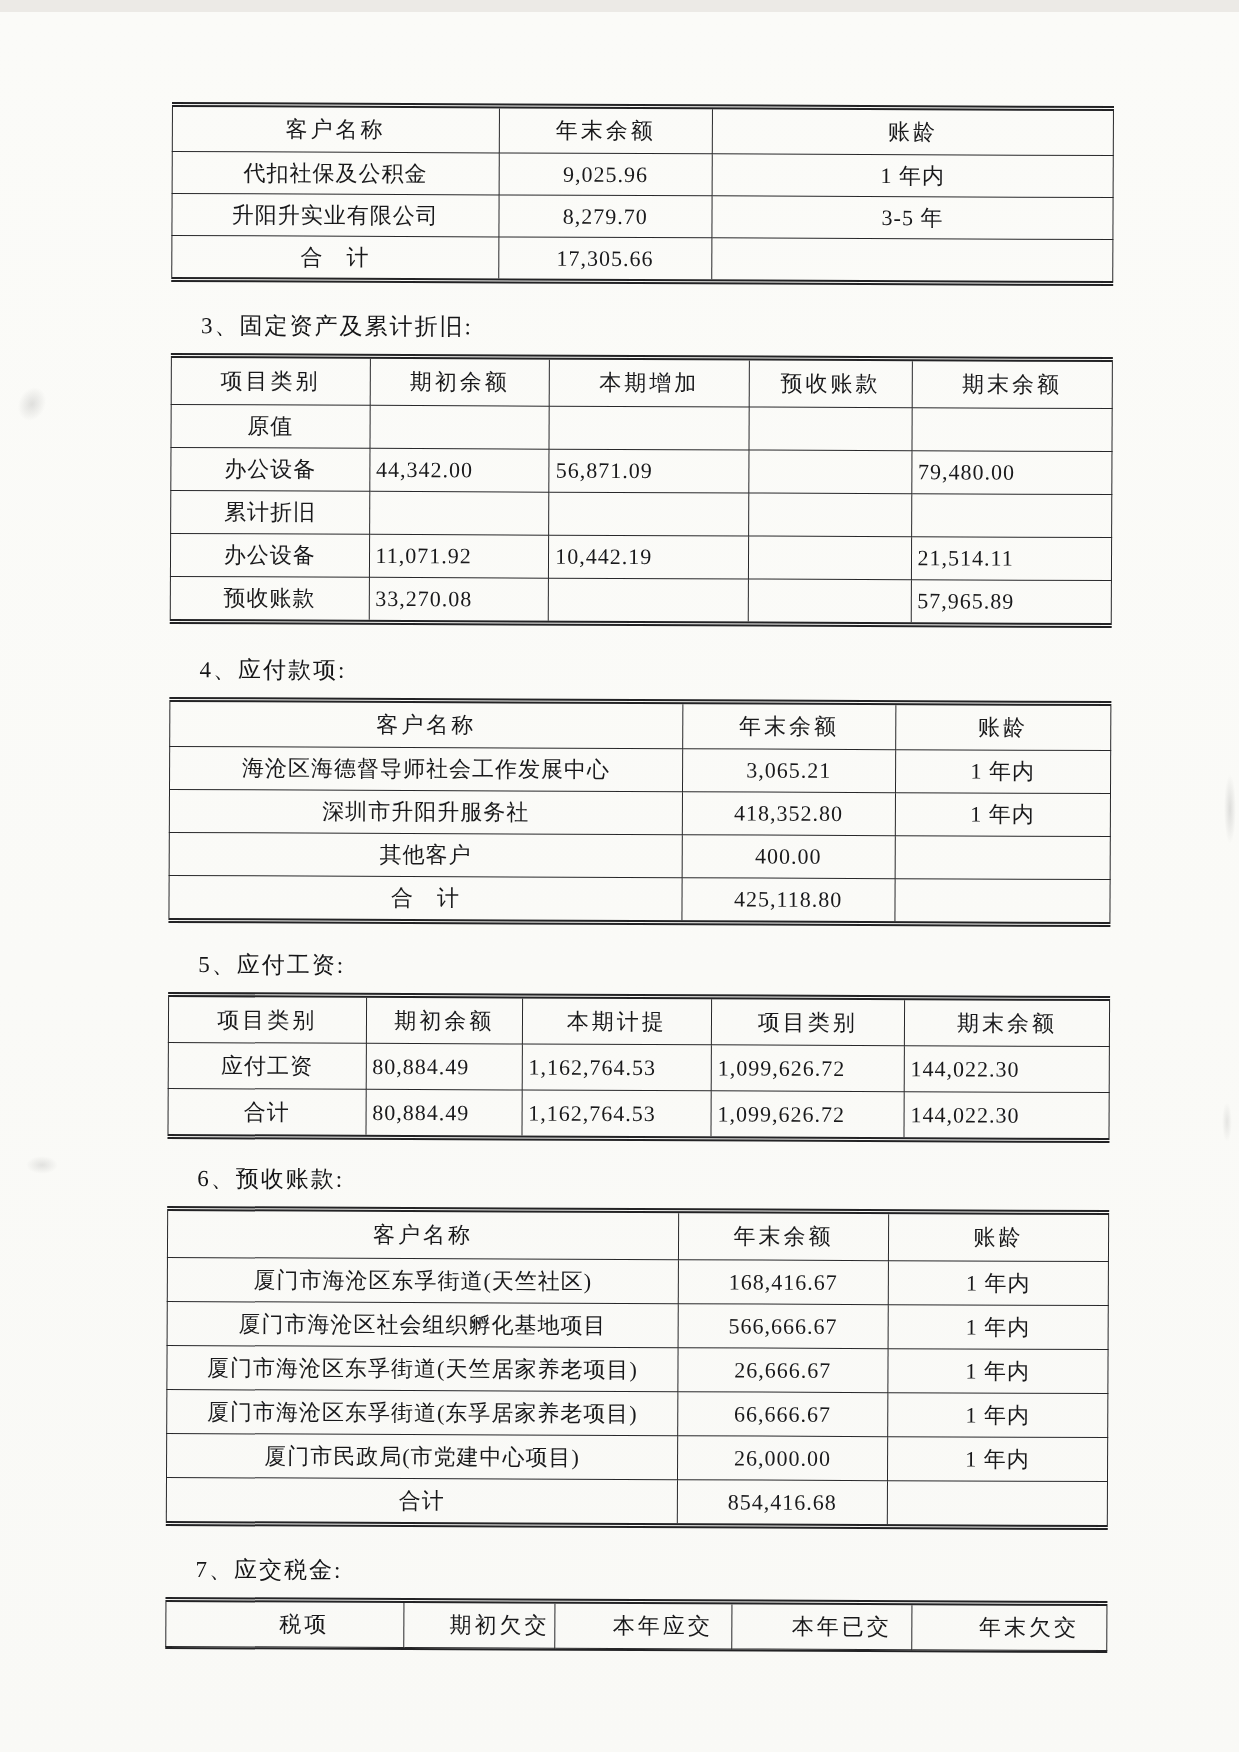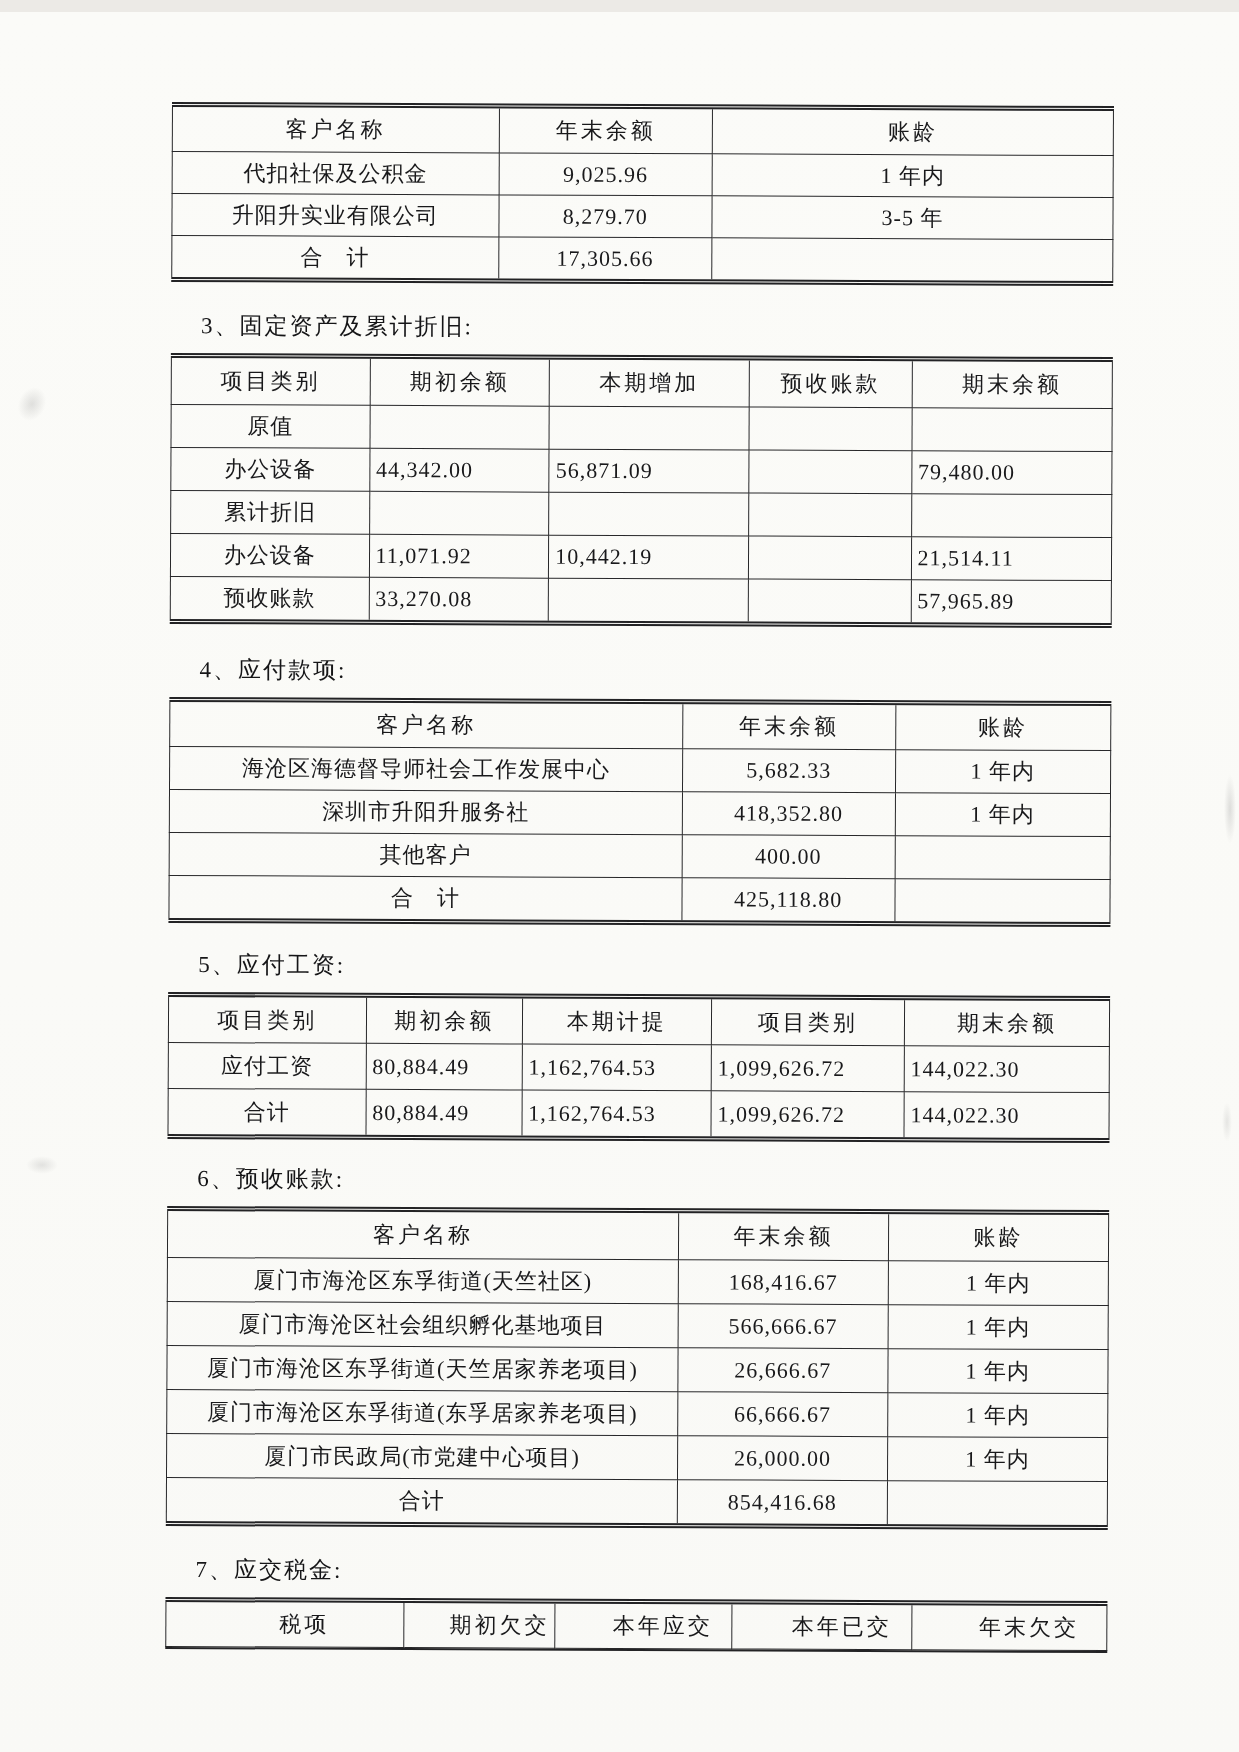--- a/index.html
+++ b/index.html
@@ -200,21 +200,21 @@
           <thead>
             <tr>
               <th>客户名称</th>
               <th>年末余额</th>
               <th>账龄</th>
             </tr>
           </thead>
           <tbody>
             <tr>
               <td>海沧区海德督导师社会工作发展中心</td>
-              <td>5,682.33</td>
+              <td>3,065.21</td>
               <td>1 年内</td>
             </tr>
             <tr>
               <td>深圳市升阳升服务社</td>
               <td>418,352.80</td>
               <td>1 年内</td>
             </tr>
             <tr>
               <td>其他客户</td>
               <td>400.00</td>

